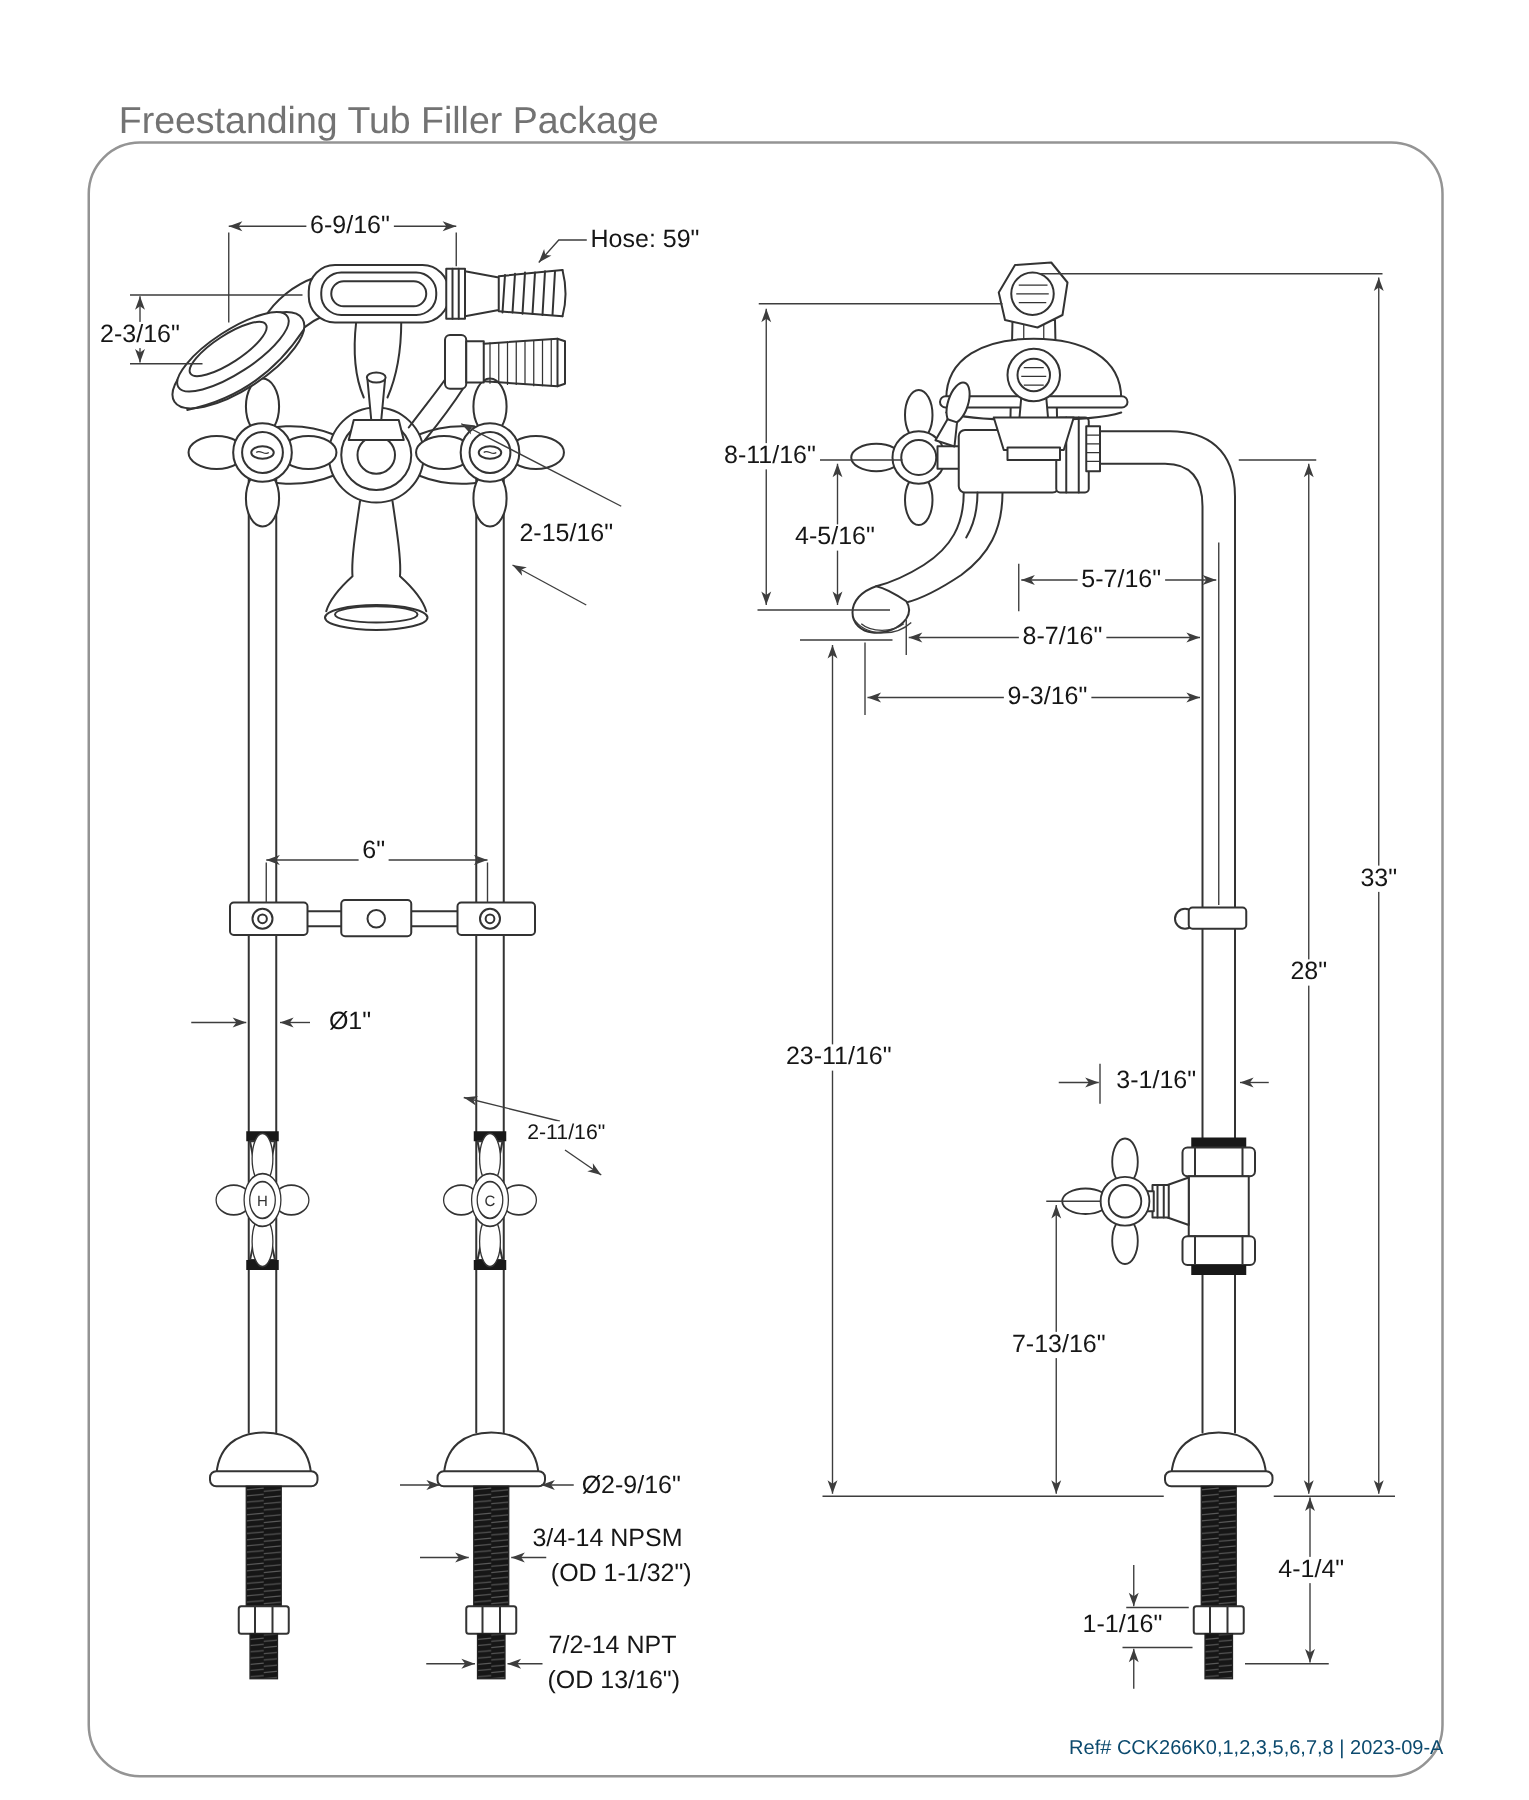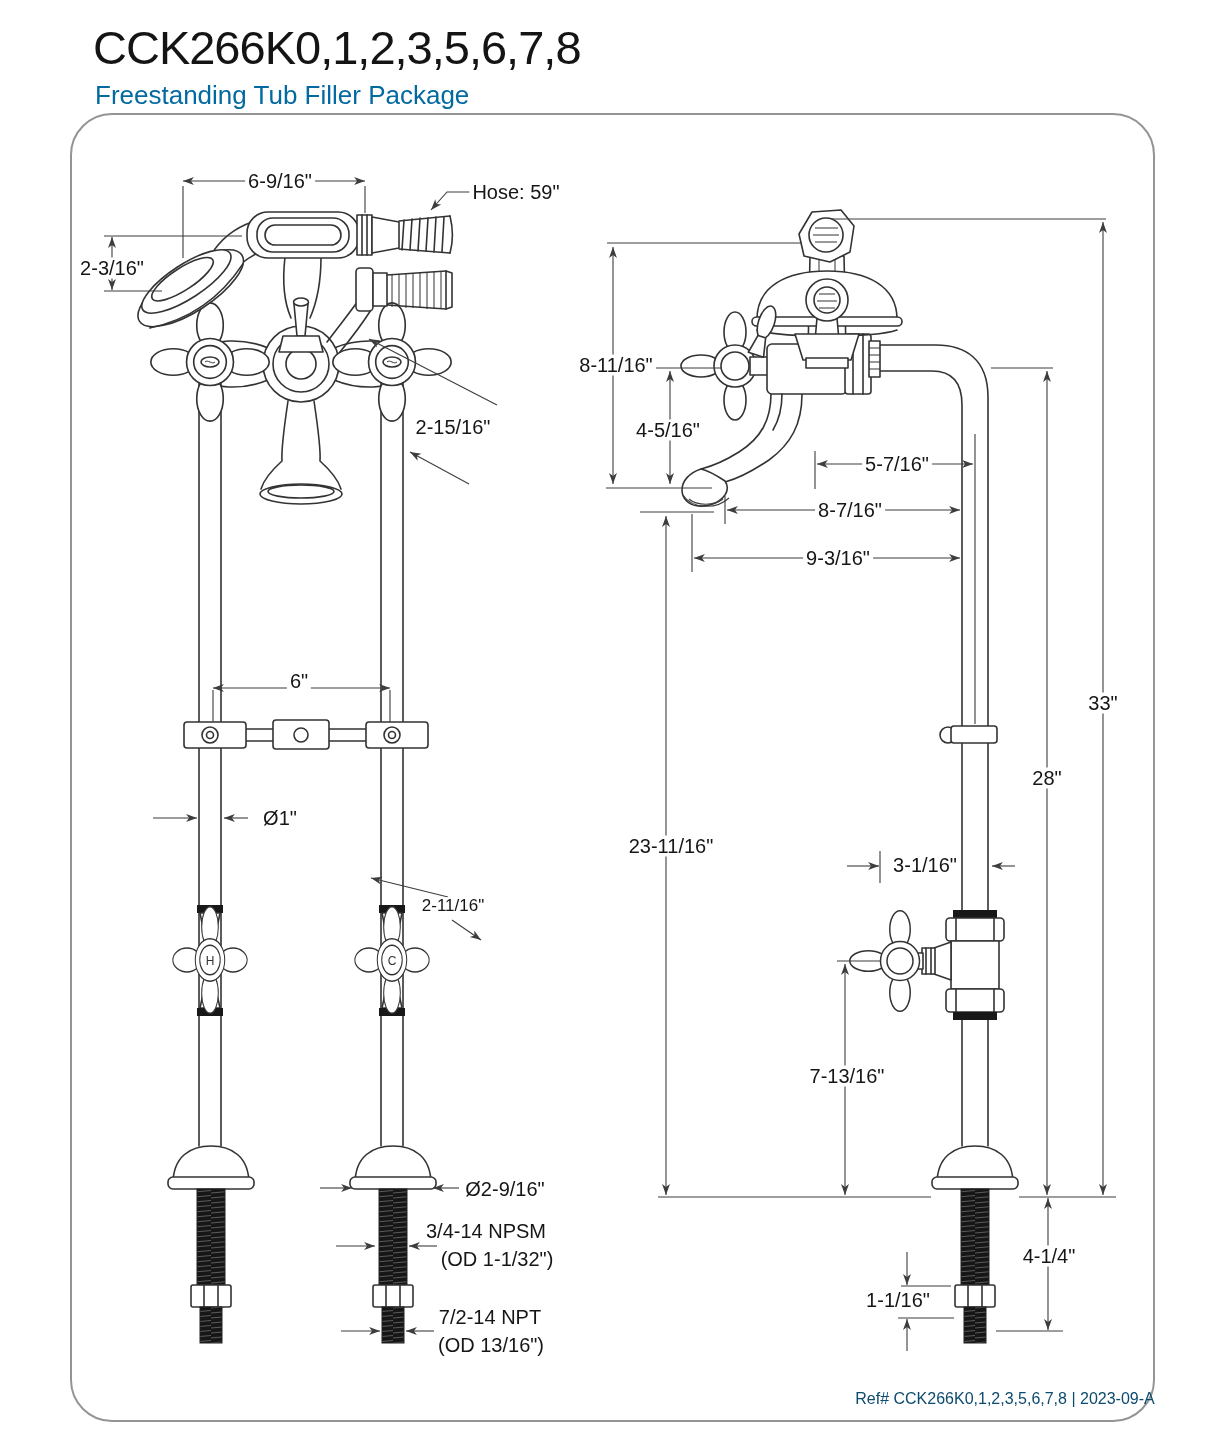--- a/index.html
+++ b/index.html
@@ -1,38 +1,37 @@
 <!DOCTYPE html>
 <html><head>
 <meta charset="utf-8">
 <style>
   html,body{margin:0;padding:0;background:#fff;}
   .page{position:relative;width:1223px;height:1440px;background:#fff;overflow:hidden;
         font-family:"Liberation Sans",sans-serif;}
   .title{position:absolute;left:93px;top:20px;font-size:47px;color:#141414;letter-spacing:-1px;}
-  .subtitle{position:absolute;left:95px;top:80px;font-size:26px;color:#0369a1;}
+  .subtitle{position:absolute;left:95px;top:80px;font-size:30px;color:#737373;}
   .frame{position:absolute;left:70px;top:113px;width:1081px;height:1305px;
          border:2px solid #949494;border-radius:42px;background:#fff;}
   svg.art{position:absolute;left:0;top:0;}
   .ln{stroke:#333;stroke-width:1.6;fill:none;stroke-linecap:round;stroke-linejoin:round;}
   .lnf{stroke:#333;stroke-width:1.6;fill:#fff;stroke-linejoin:round;}
   .thin{stroke:#333;stroke-width:1;fill:none;}
   .dl{stroke:#3d3d3d;stroke-width:1.1;fill:none;}
   .blk{fill:#181818;stroke:none;}
   .dim{position:absolute;transform:translate(-50%,-50%);background:#fff;color:#161616;
        font-size:20px;line-height:1.05;white-space:nowrap;padding:0 3px;}
   .ref{position:absolute;transform:translate(-50%,-50%);font-size:16px;color:#0c4a6e;white-space:nowrap;}
   .vletter{font-size:12px;fill:#333;text-anchor:middle;font-family:"Liberation Sans",sans-serif;}
 </style>
 </head>
 <body>
 
 <div class="page">
 
-  <div class="title">CCK266K0,1,2,3,5,6,7,8</div>
   <div class="subtitle">Freestanding Tub Filler Package</div>
   <div class="frame"></div>
 
   <svg class="art" width="1223" height="1440" viewBox="0 0 1223 1440">
     <defs>
       <marker id="ah" viewBox="0 0 12 10" refX="11.5" refY="5" markerWidth="11" markerHeight="9" orient="auto-start-reverse">
         <path d="M0.5,1 L11.5,5 L0.5,9 L3.5,5 Z" fill="#3d3d3d"></path>
       </marker>
       <pattern id="threadpat" width="28" height="5" patternUnits="userSpaceOnUse">
         <rect width="28" height="5" fill="#161616"></rect>

